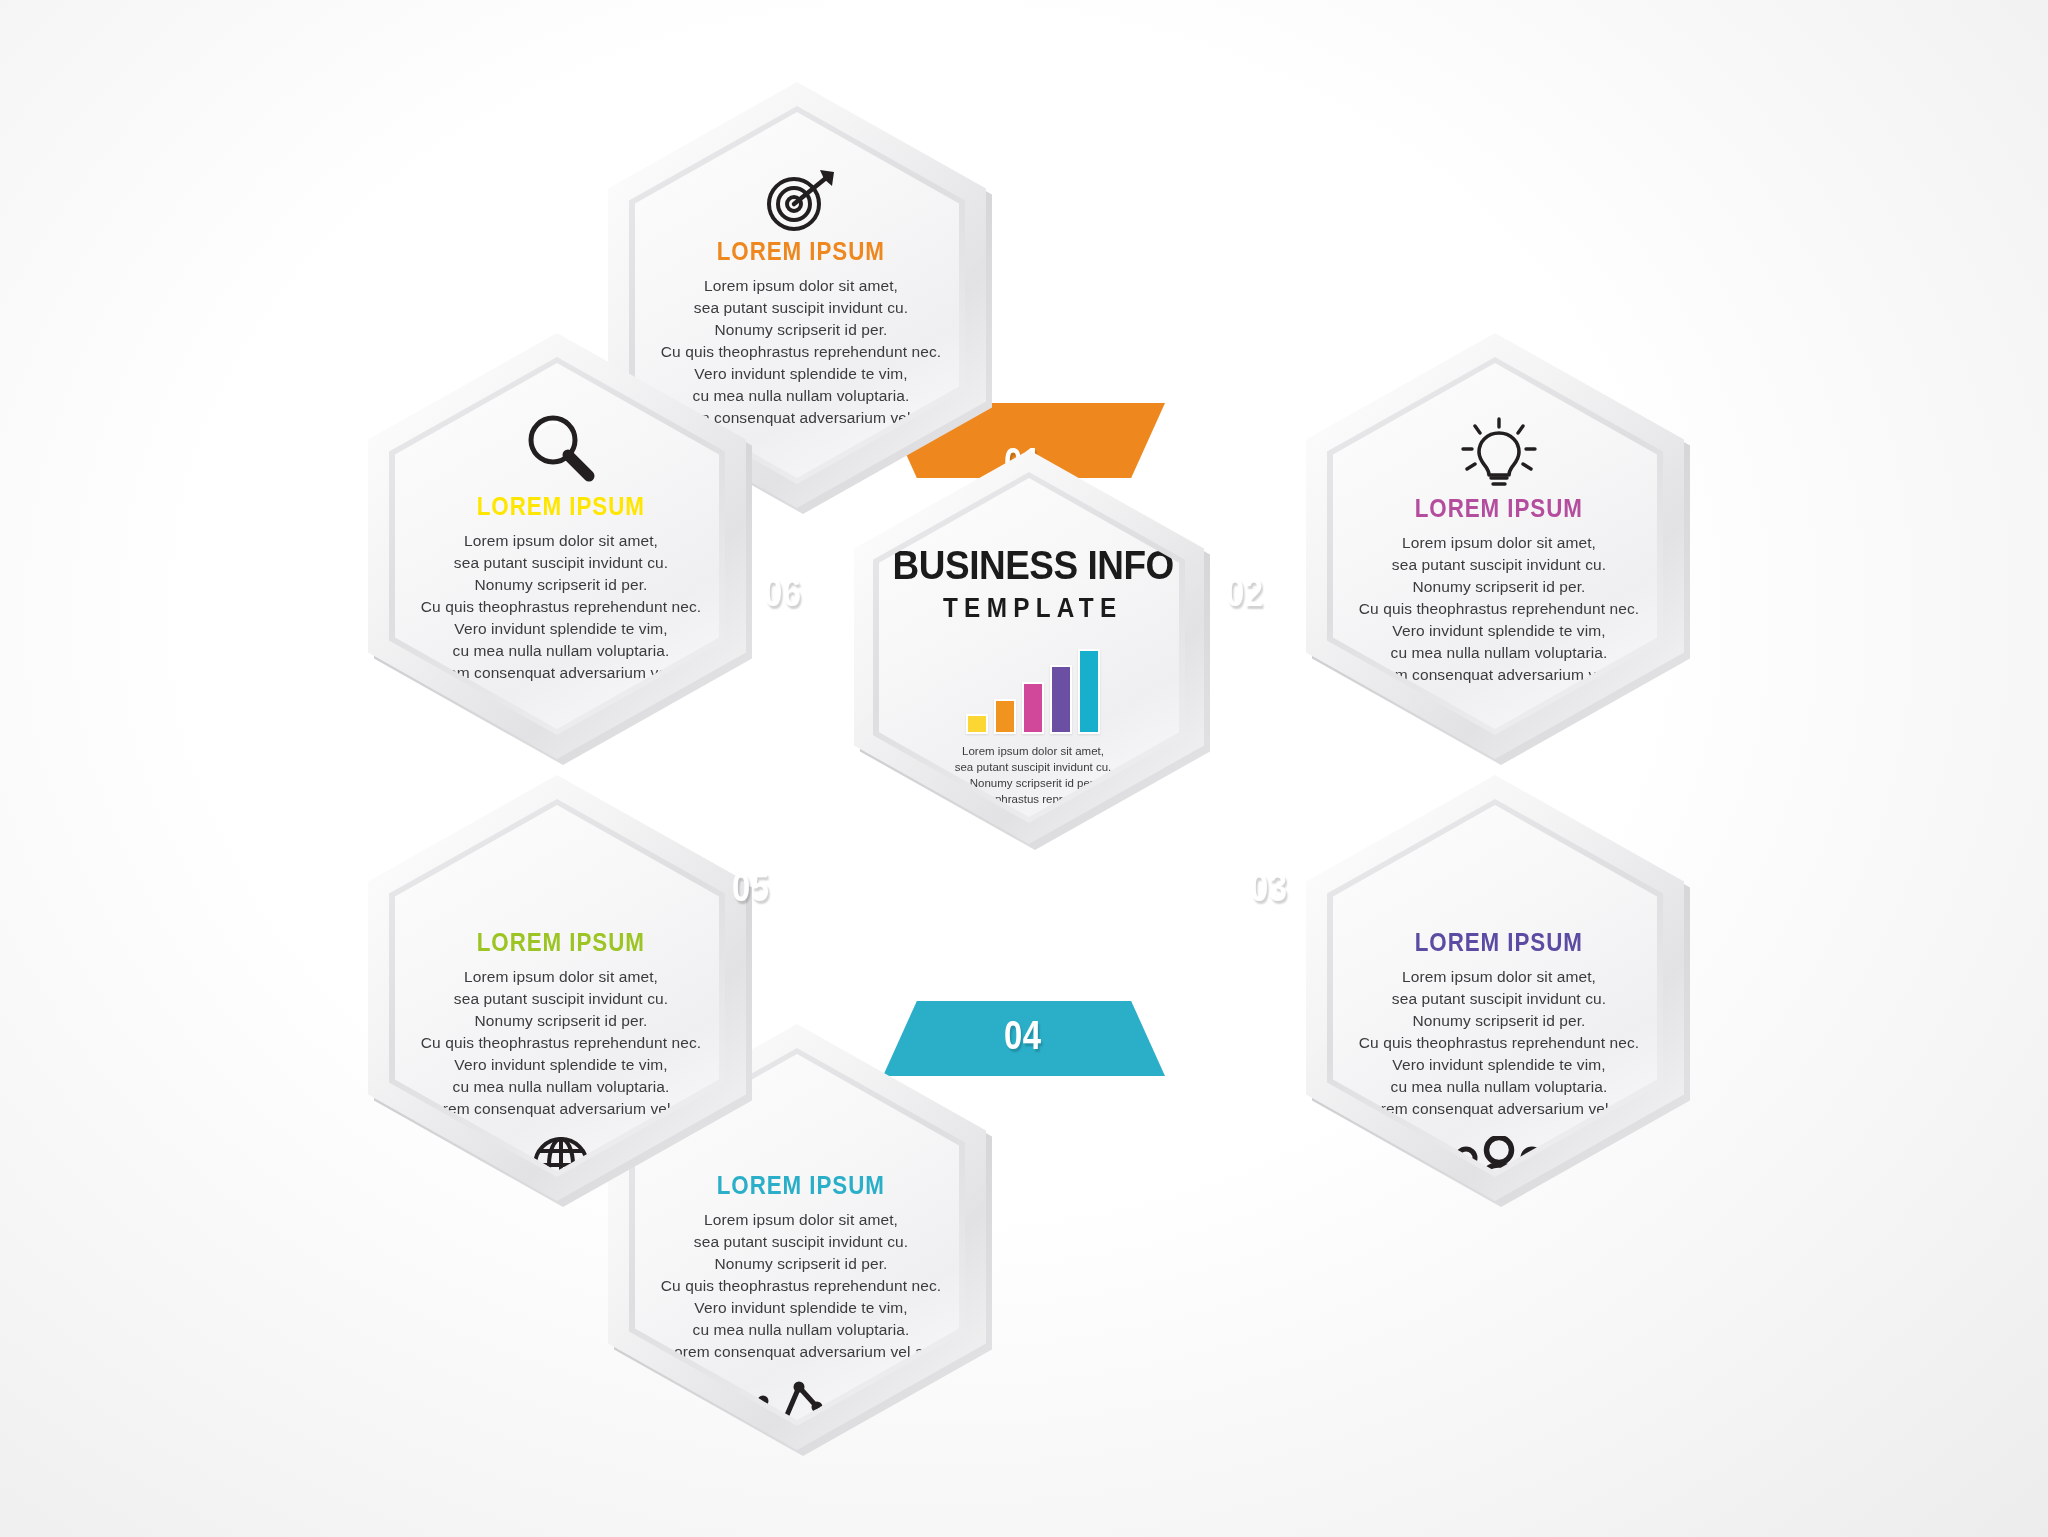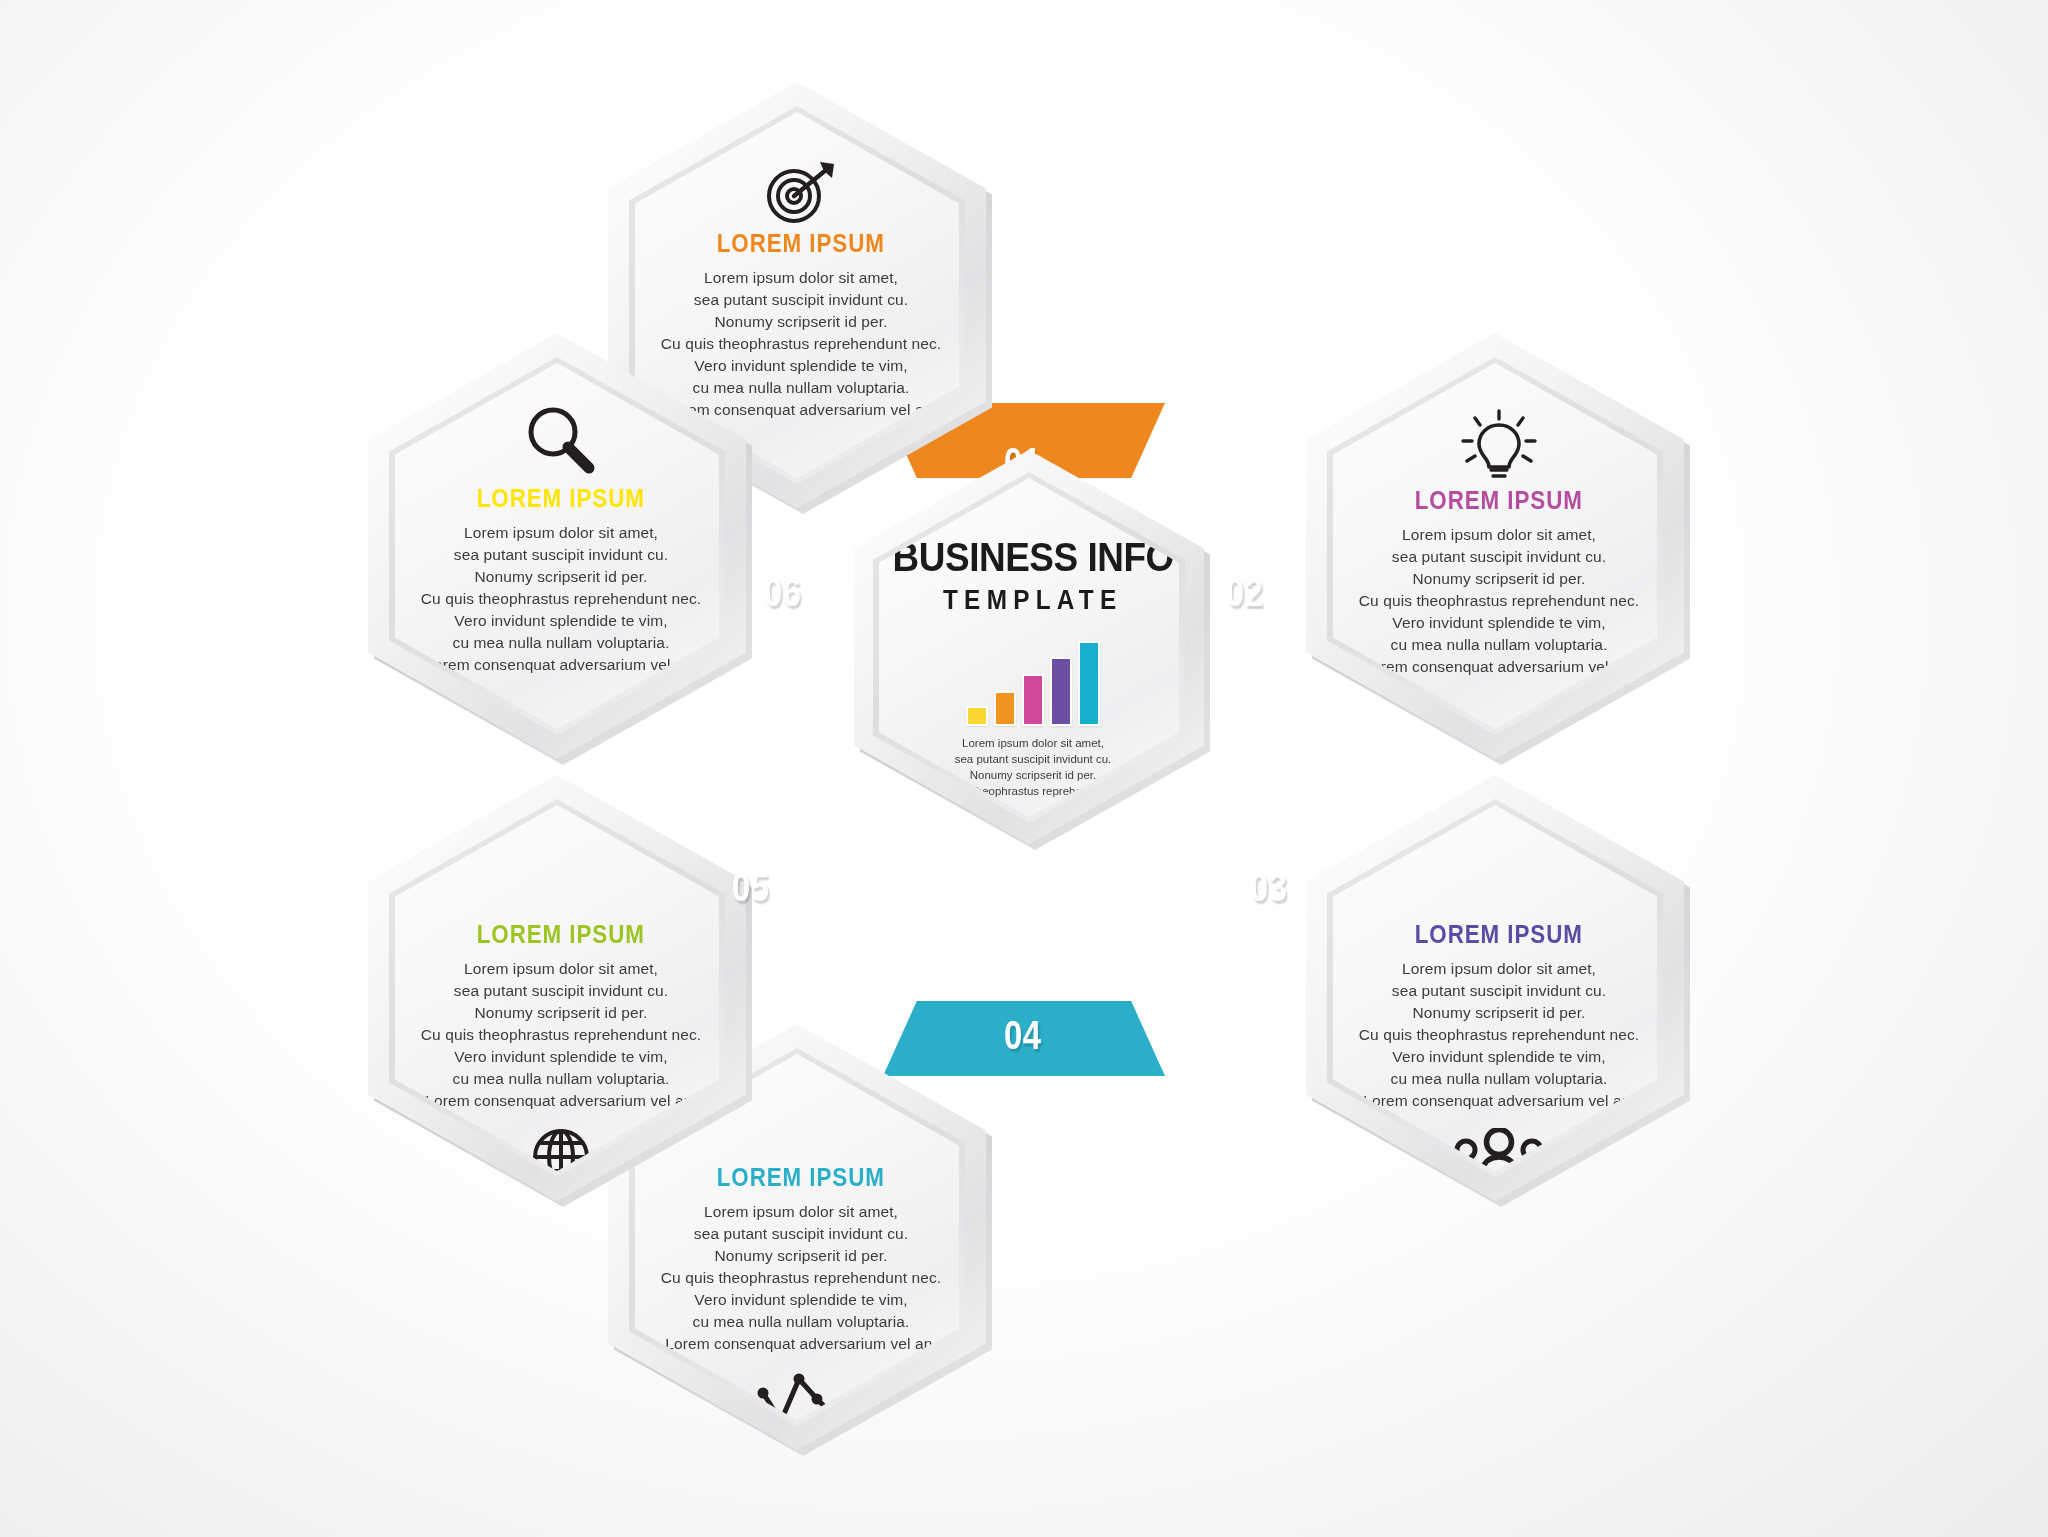--- a/index.html
+++ b/index.html
@@ -38,21 +38,21 @@
     background: linear-gradient(150deg, #fdfdfd 0%, #f7f7f8 40%, #efeff1 72%, #fbfbfc 100%);
   }
   .hex-ring {
     background: linear-gradient(150deg, #eaeaec 0%, #dedee1 45%, #f2f2f4 100%);
   }
 
   
   .hex-content {
     position: absolute;
     left: 0;
-    top: 8px;
+    top: 16px;
     width: 100%;
     height: 100%;
     display: flex;
     flex-direction: column;
     align-items: center;
     box-sizing: border-box;
     padding-left: 8px;
   }
   .hex-icon {
     display: block;

